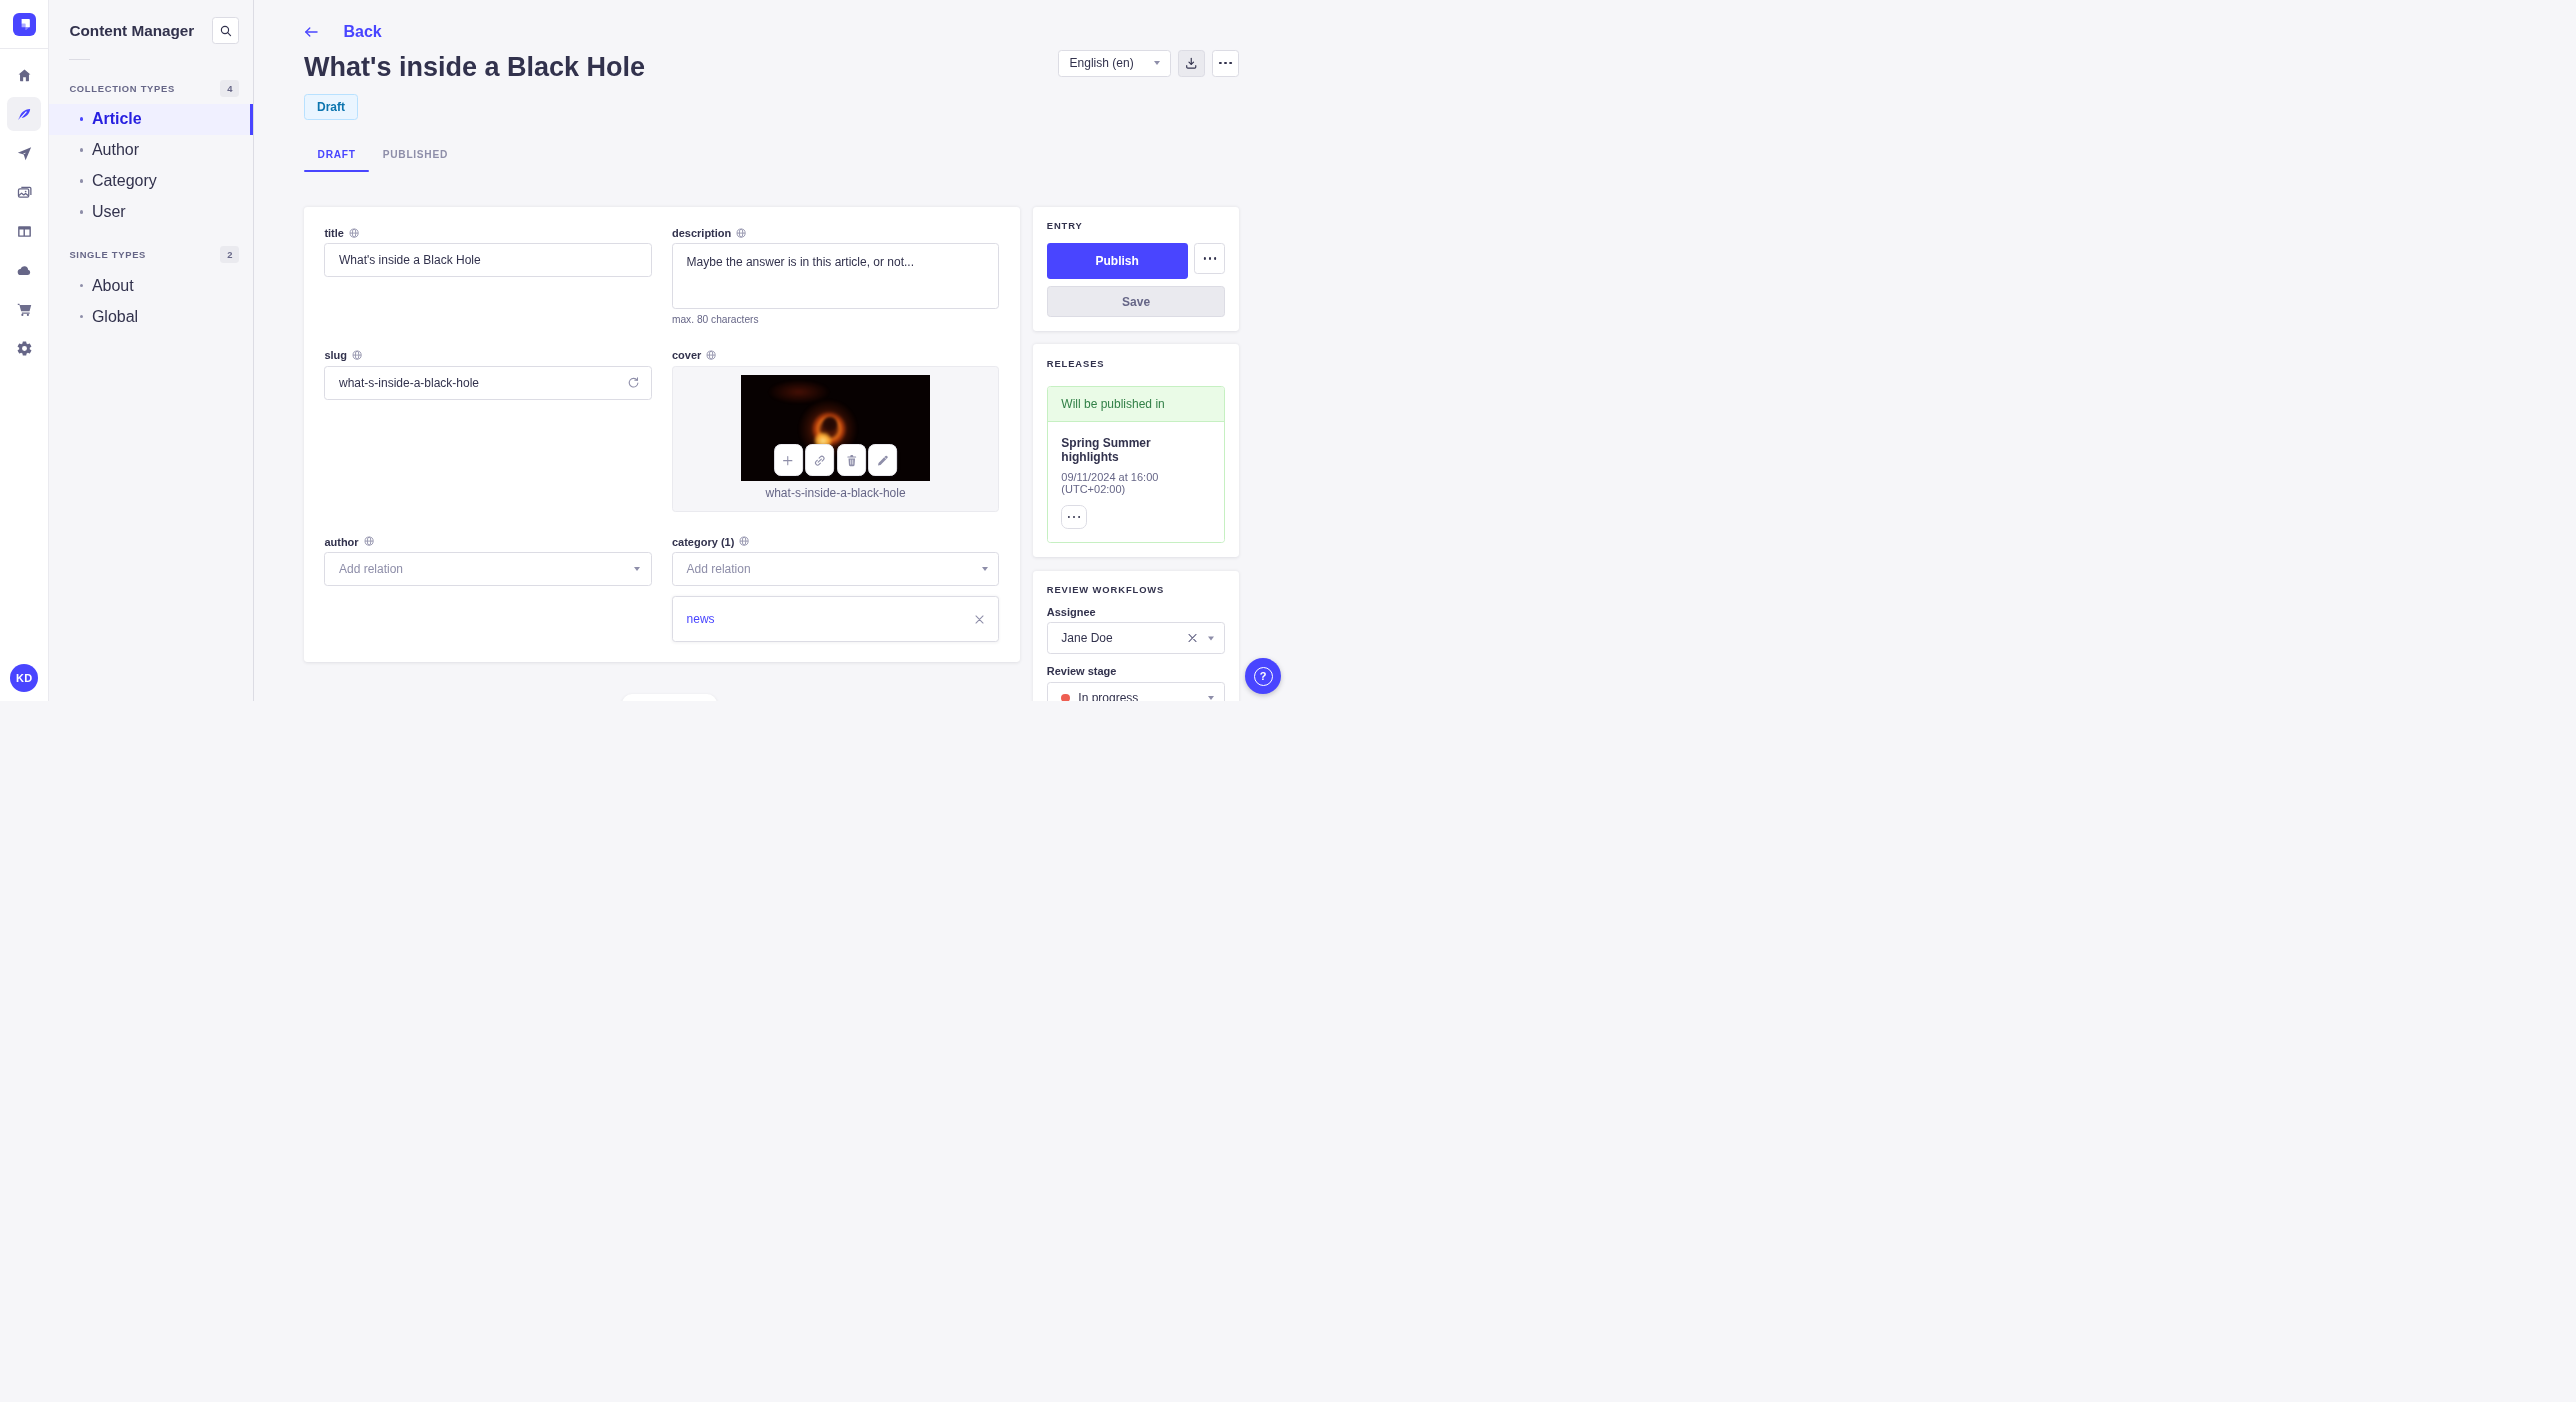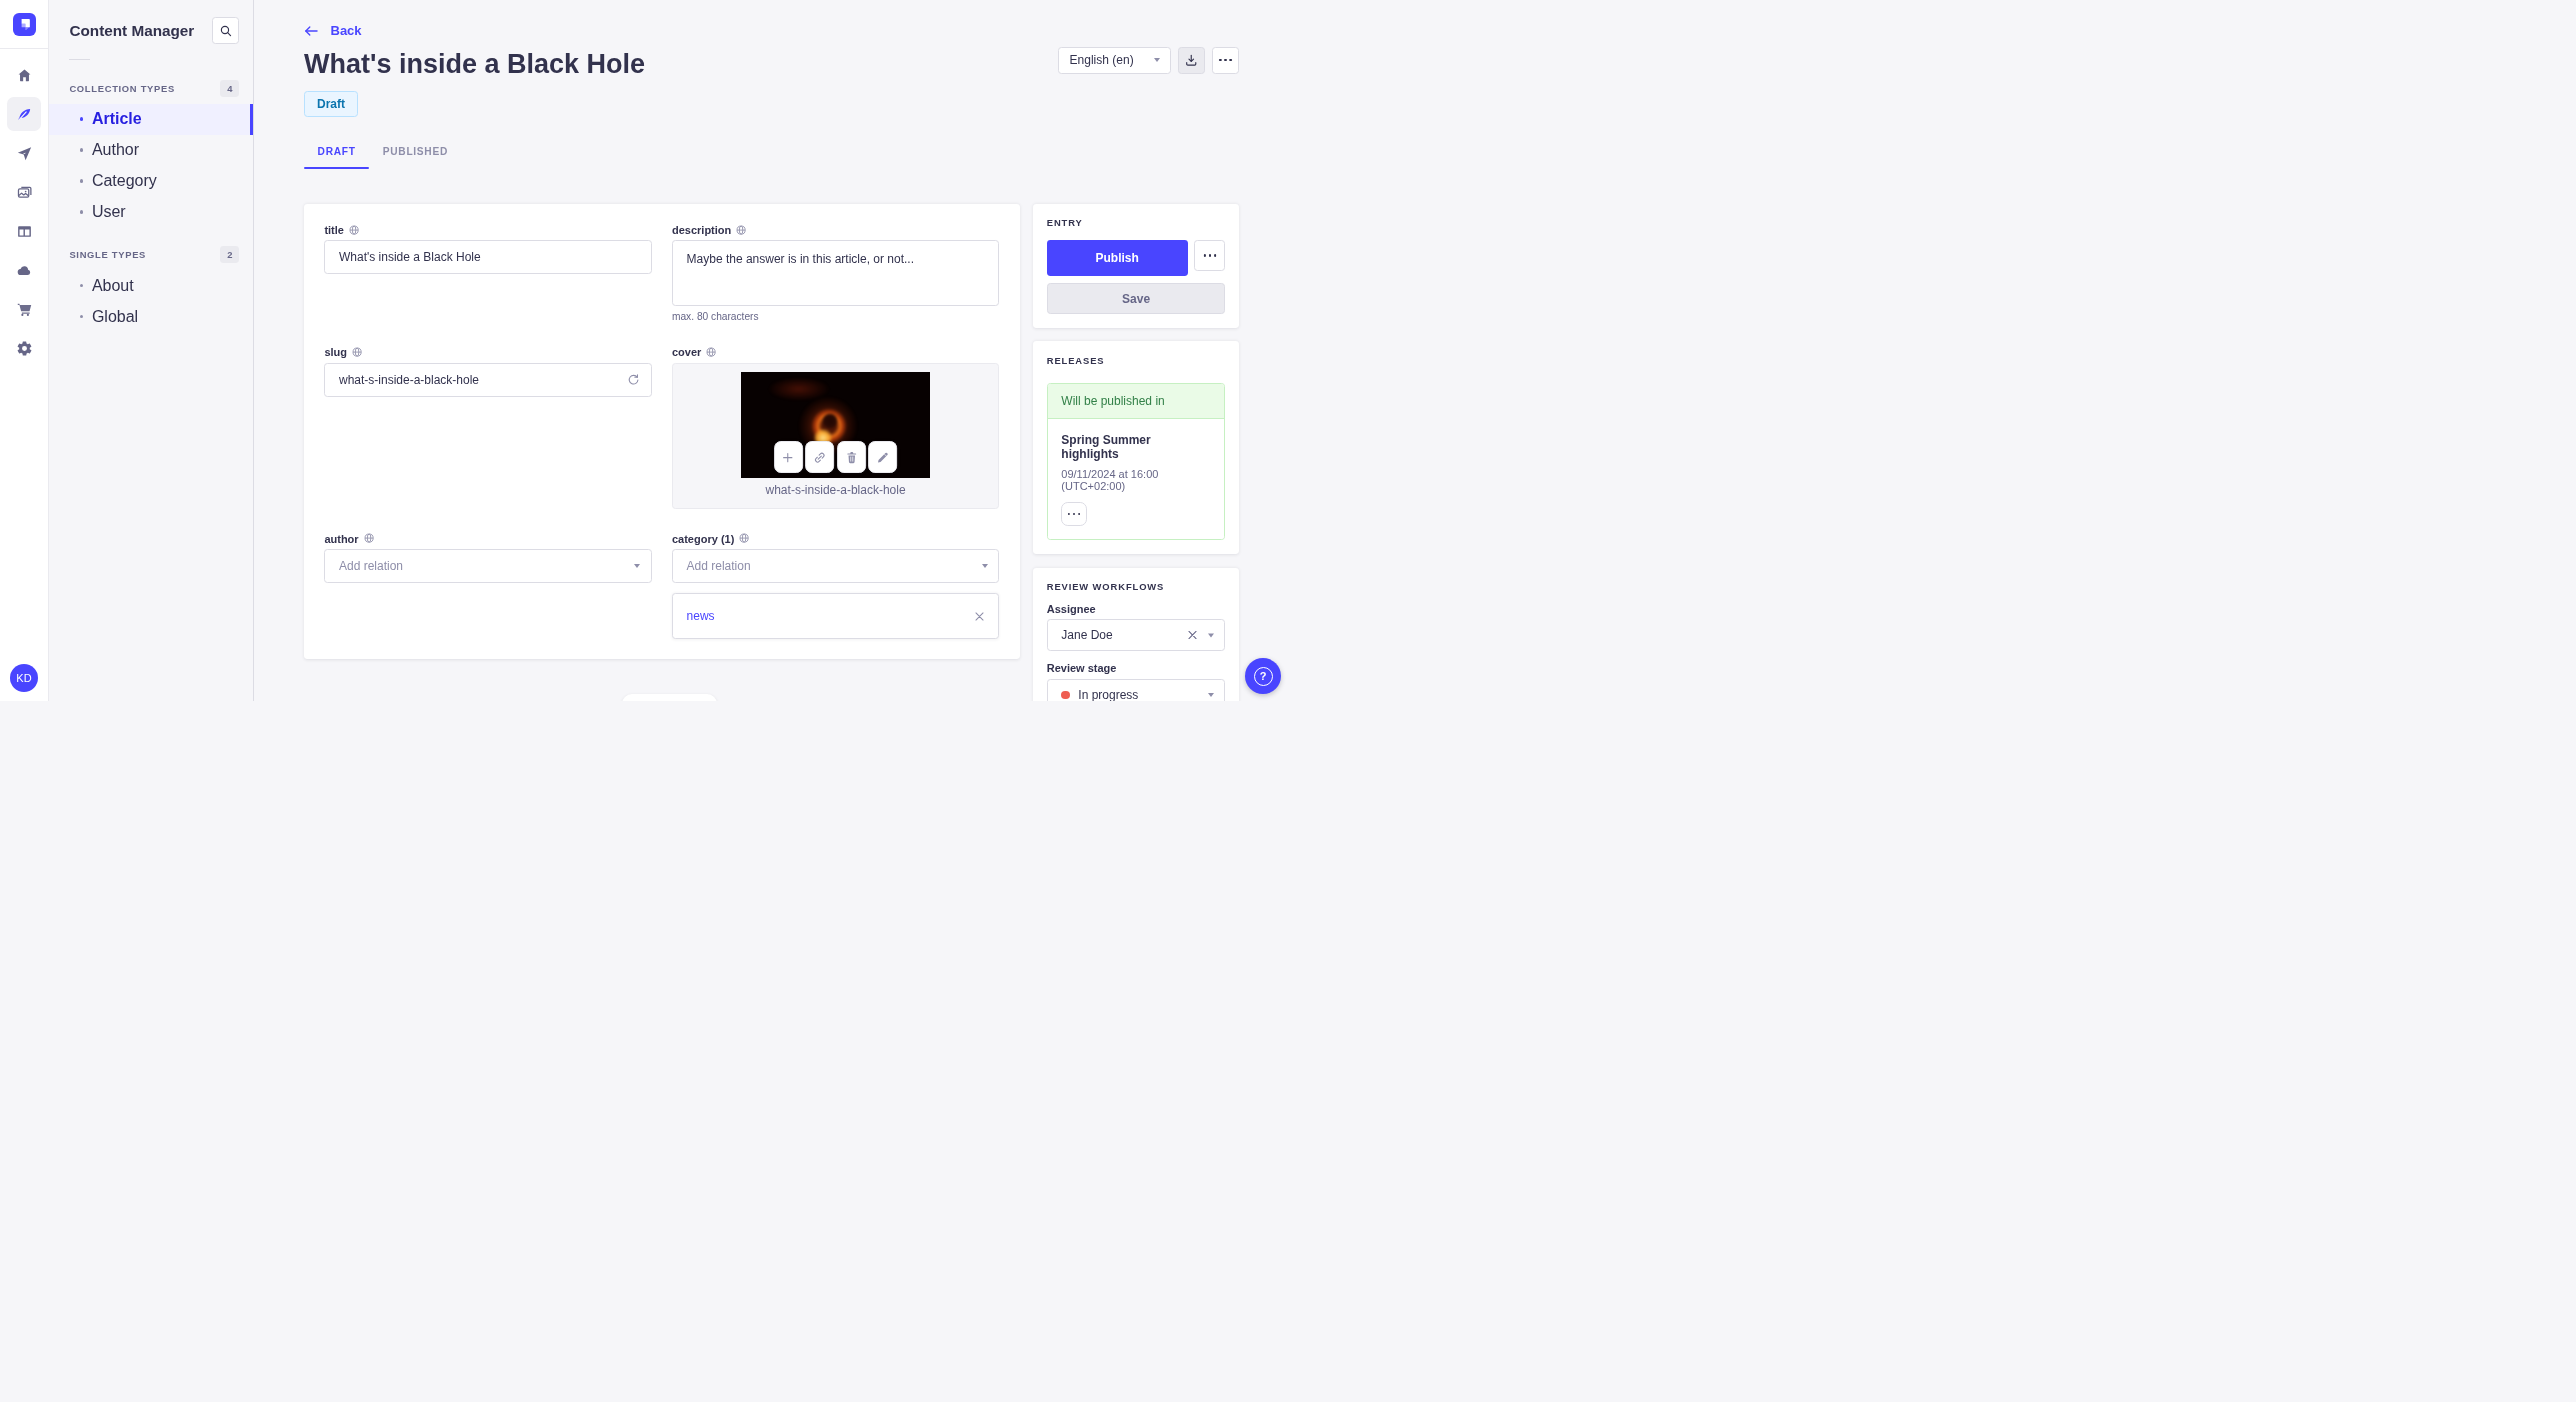--- a/index.html
+++ b/index.html
@@ -9,41 +9,41 @@
   button{background:none;border:none;font-family:inherit}
 
   
   .rail{position:absolute;left:0;top:0;bottom:0;width:49px;background:#ffffff;border-right:0.9px solid #eaeaef;z-index:5}
   .rail-top{height:49px;border-bottom:0.9px solid #eaeaef;display:flex;align-items:center;justify-content:center}
   .logo{width:23px;height:23px;border-radius:6px;background:#4945ff;display:flex;align-items:center;justify-content:center}
   .rail-nav{position:absolute;top:58px;left:0;right:0;display:flex;flex-direction:column;align-items:center;gap:5.1px}
   .rail-btn{width:34px;height:34px;border-radius:6.8px;display:flex;align-items:center;justify-content:center;color:#666687}
   .rail-btn.active{background:#f0f0f4;color:#4945ff}
   .avatar{position:absolute;left:10.2px;top:664px;width:28px;height:28px;border-radius:50%;background:#4945ff;display:flex;align-items:center;justify-content:center}
-  .avatar span{color:#fff;font-size:11px;font-weight:normal;letter-spacing:0.3px}
+  .avatar span{color:#fff;font-size:11px;font-weight:bold;letter-spacing:0.3px}
 
   
   .subnav{position:absolute;left:49px;top:0;bottom:0;width:205px;background:#f6f6f9;border-right:0.9px solid #dcdce4;z-index:4}
   .subnav-head{display:flex;align-items:center;justify-content:space-between;padding:17px 13.6px 0 20.4px}
   .subnav-head h1{font-size:15.3px;font-weight:bold;color:#32324d}
   .search-btn{width:27px;height:27px;border:0.9px solid #dcdce4;background:#fff;border-radius:3.4px;display:flex;align-items:center;justify-content:center;color:#32324d}
   .subnav-divider{margin:14.5px 0 8.5px 20.4px;width:20.4px;height:0.9px;background:#dcdce4}
   .section-head{display:flex;align-items:center;justify-content:space-between;padding:12px 13.6px 6.8px 20.4px}
   .section-label{font-size:9.4px;font-weight:bold;letter-spacing:0.7px;color:#666687}
   .section-badge{min-width:19px;height:17px;padding:0 3.4px;background:#eaeaef;border-radius:3.4px;color:#666687;font-size:9.4px;font-weight:bold;display:flex;align-items:center;justify-content:center}
   .subnav ul{list-style:none}
   .subnav-item{position:relative;height:31px;display:flex;align-items:center;padding-left:31px;font-size:16px;color:#32324d}
   .subnav-item .bullet{width:3.4px;height:3.4px;border-radius:50%;background:#8e8ea9;margin-right:8.5px}
   .subnav-item.active{background:#f0f0ff;color:#271fe0;font-weight:bold}
   .subnav-item.active .bullet{background:#4945ff}
   .subnav-item.active::after{content:"";position:absolute;right:0;top:0;bottom:0;width:2.6px;background:#4945ff}
 
   
   .main{position:absolute;left:254px;top:0;right:0;bottom:0;padding:23px 49px 0 50px}
-  .back-row{display:flex;align-items:center;gap:12px;color:#4945ff;font-size:13px;font-weight:bold;width:68px}
+  .back-row{display:flex;align-items:center;gap:25px;color:#4945ff;font-size:16px;font-weight:bold;width:68px}
   .title-row{display:flex;align-items:flex-start;justify-content:space-between;margin-top:10.2px}
   .page-h{font-size:27px;font-weight:bold;color:#32324d;line-height:32px}
   .header-actions{display:flex;align-items:center;gap:6.8px;margin-top:-1.7px}
   .locale-select{height:27px;min-width:113px;background:#fff;border:0.9px solid #dcdce4;border-radius:3.4px;display:flex;align-items:center;justify-content:space-between;padding:0 10.2px;font-size:12px;color:#32324d;gap:12px}
   .icon-btn{width:27px;height:27px;border:0.9px solid #dcdce4;border-radius:3.4px;background:#fff;display:flex;align-items:center;justify-content:center;color:#32324d}
   .icon-btn.tinted{background:#eaeaef}
   .caret{width:0;height:0;border-left:3.8px solid transparent;border-right:3.8px solid transparent;border-top:4.7px solid #8e8ea9}
   .dots{position:relative;width:2.6px;height:2.6px;border-radius:50%;background:#32324d;box-shadow:-5.1px 0 0 #32324d,5.1px 0 0 #32324d}
   .status-badge{display:inline-flex;align-items:center;height:25.6px;padding:0 12px;margin-top:11px;background:#eaf5ff;border:0.9px solid #b8e1ff;border-radius:3.4px;color:#0c75af;font-size:12px;font-weight:bold}
   .tabs{display:flex;margin-top:20.4px}

